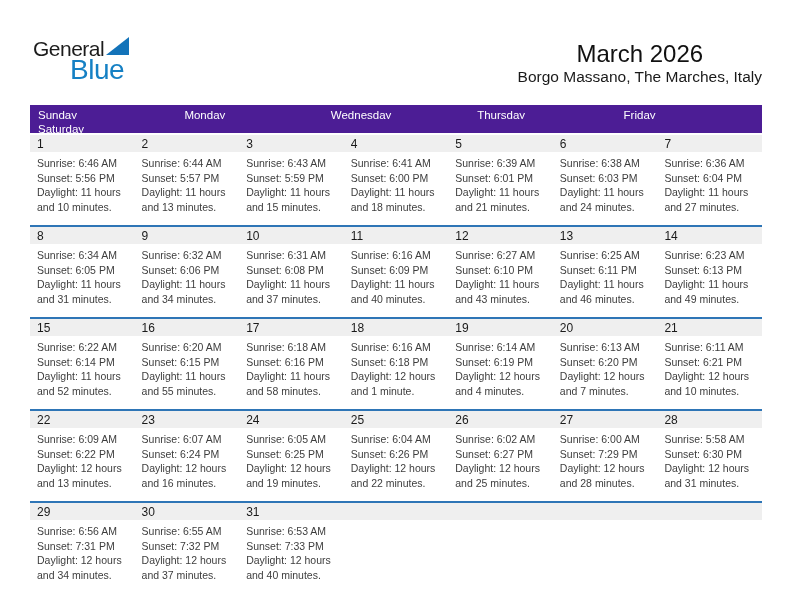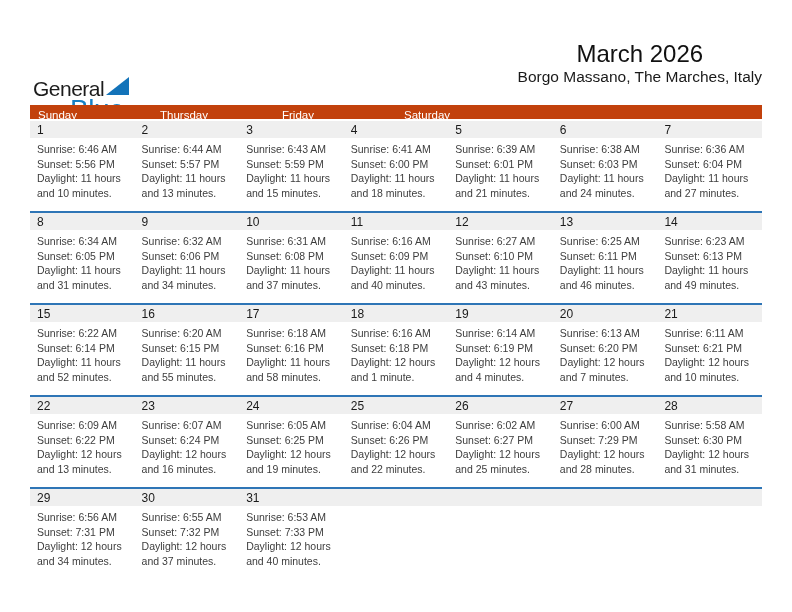--- a/index.html
+++ b/index.html
@@ -9,21 +9,20 @@
     font-family: "Liberation Sans", sans-serif;
     position: relative;
     overflow: hidden;
     color: #1a1a1a;
   }
 
   
   .logo {
     position: absolute; left: 33px; top: 37px;
     line-height: 1;
-    margin-top: 40px;
   }
   .logo-line1 { display: flex; align-items: flex-end; }
   .logo-general {
     font-size: 21px; font-weight: 400; letter-spacing: -0.5px; color: #1c1c1c;
   }
   .logo-triangle { display: inline-block; margin-left: 2px; margin-bottom: 1px; }
   .logo-blue {
     display: block;
     margin-left: 37px; margin-top: -3px;
     font-size: 28px; font-weight: 400; letter-spacing: -0.5px;
@@ -35,22 +34,22 @@
     text-align: center;
   }
   .main-title { font-size: 24px; font-weight: 400; color: #111111; }
   .sub-title  { font-size: 15.5px; font-weight: 400; color: #1a1a1a; margin-top: 0; }
 
   
   .calendar {
     position: absolute; left: 30px; top: 105px; width: 732px;
   }
   .weekday-row {
-    display: grid; grid-template-columns: repeat(6, 1fr);
-    background: #c2410c; height: 14px;
+    display: grid; grid-template-columns: repeat(5, 1fr);
+    background: #4c1d95; height: 28px;
   }
   .weekday {
     color: #ffffff; font-size: 11.5px; font-weight: 400;
     padding: 4px 0 0 8px;
     white-space: nowrap; overflow: hidden;
   }
 
   .week {
     display: grid; grid-template-columns: repeat(7, 1fr);
     border-top: 2px solid #2E75B6;
@@ -86,20 +85,22 @@
 </div>
 
 <div class="titles">
   <div class="main-title">March 2026</div>
   <div class="sub-title">Borgo Massano, The Marches, Italy</div>
 </div>
 
 <div class="calendar">
   <div class="weekday-row">
       <div class="weekday">Sunday</div>
+      <div class="weekday">Monday</div>
+      <div class="weekday">Wednesday</div>
       <div class="weekday">Thursday</div>
       <div class="weekday">Friday</div>
       <div class="weekday">Saturday</div>
     </div>
   <div>
       <div class="week first">
         <div class="day-cell">
           <div class="day-num">1</div>
           <div class="day-info">
             <div class="info-line">Sunrise: 6:46 AM</div>

